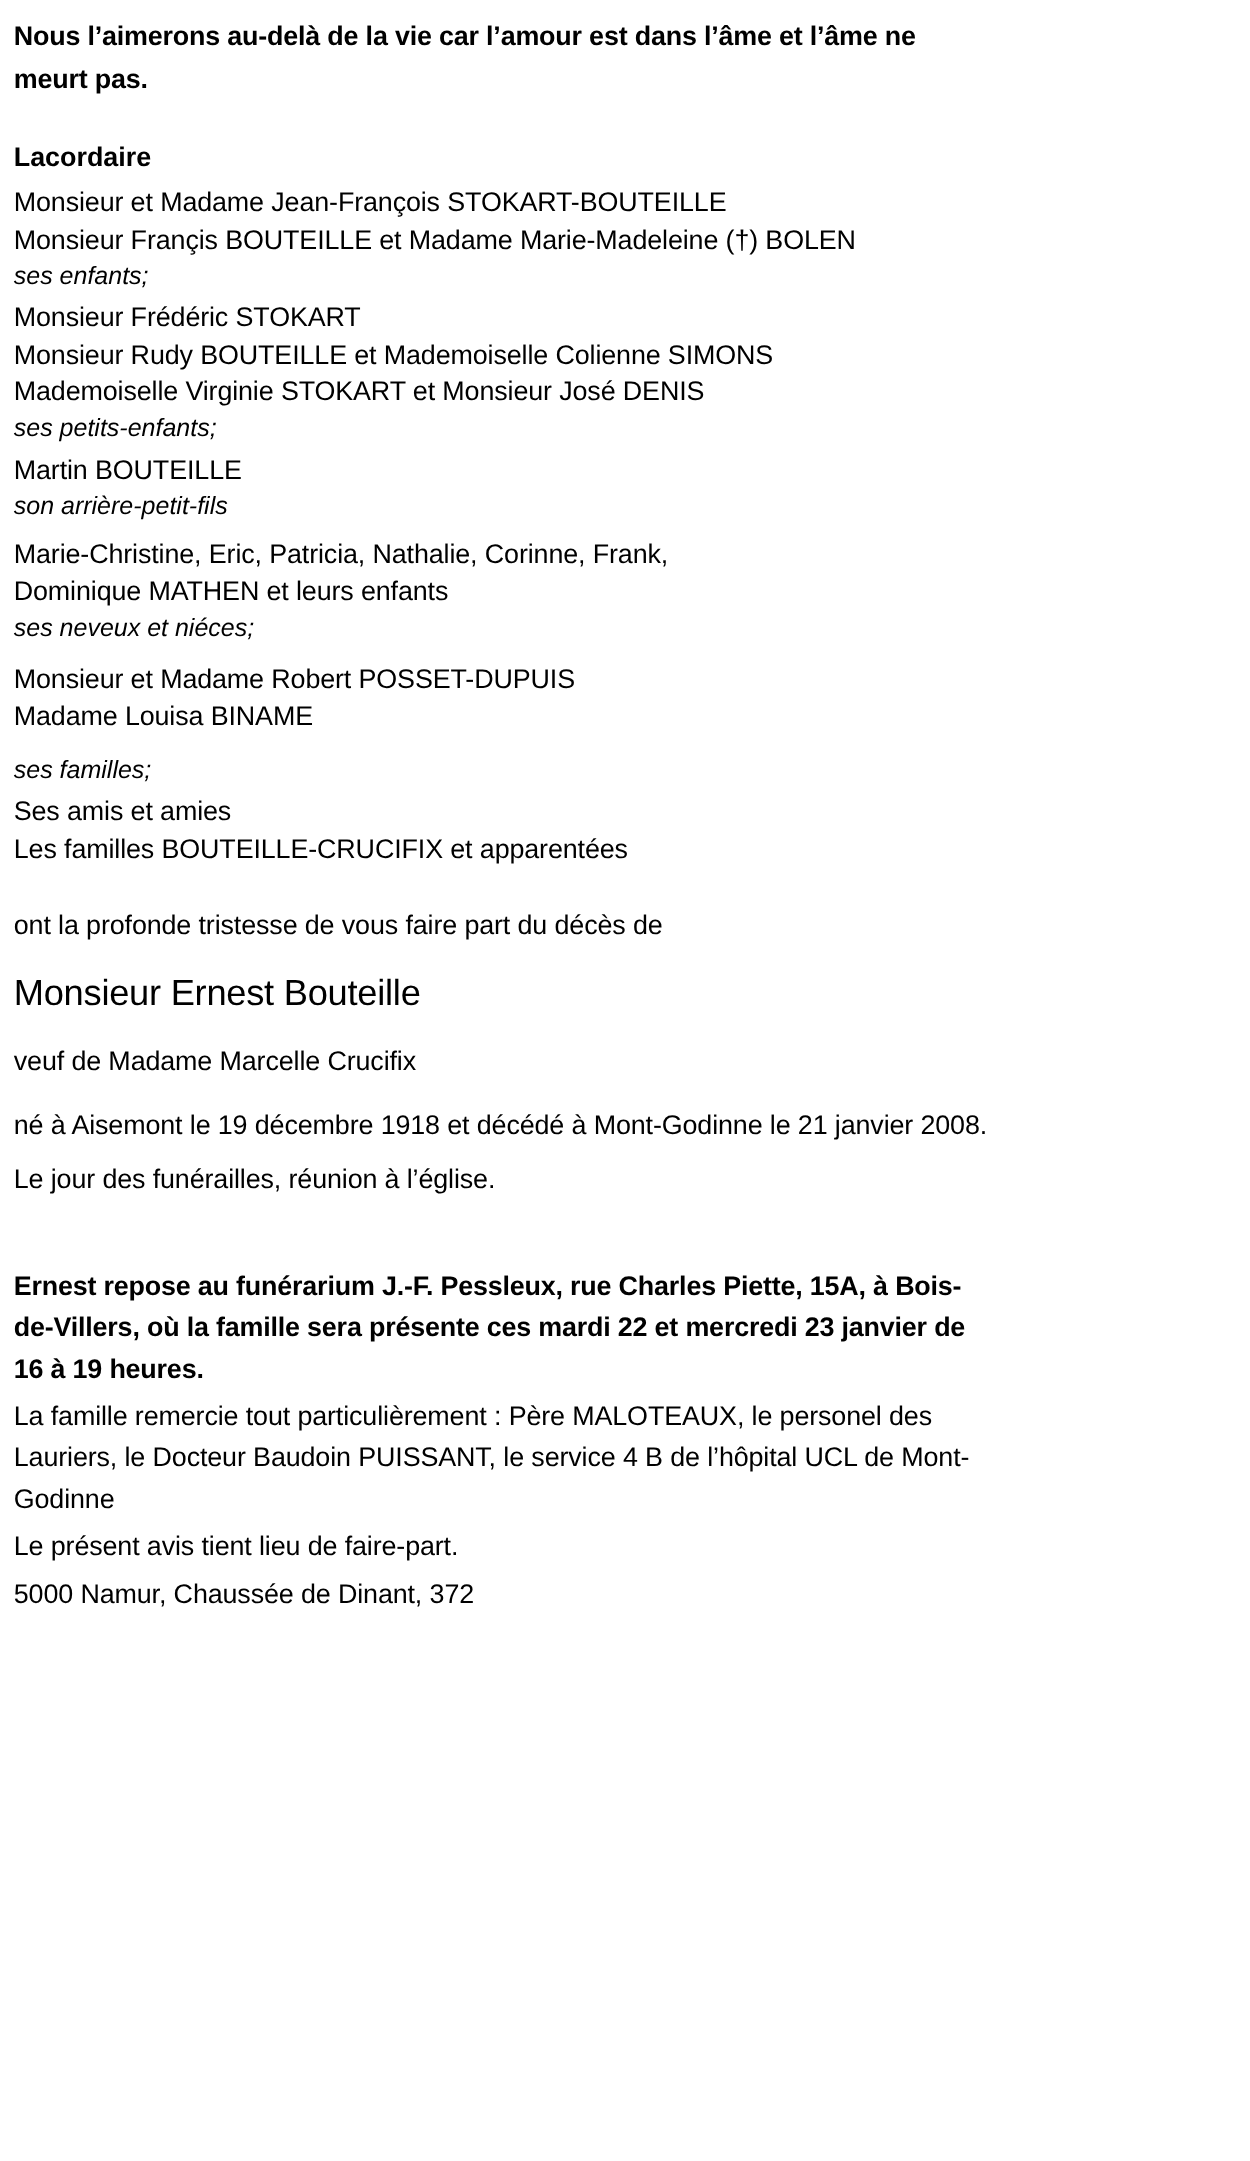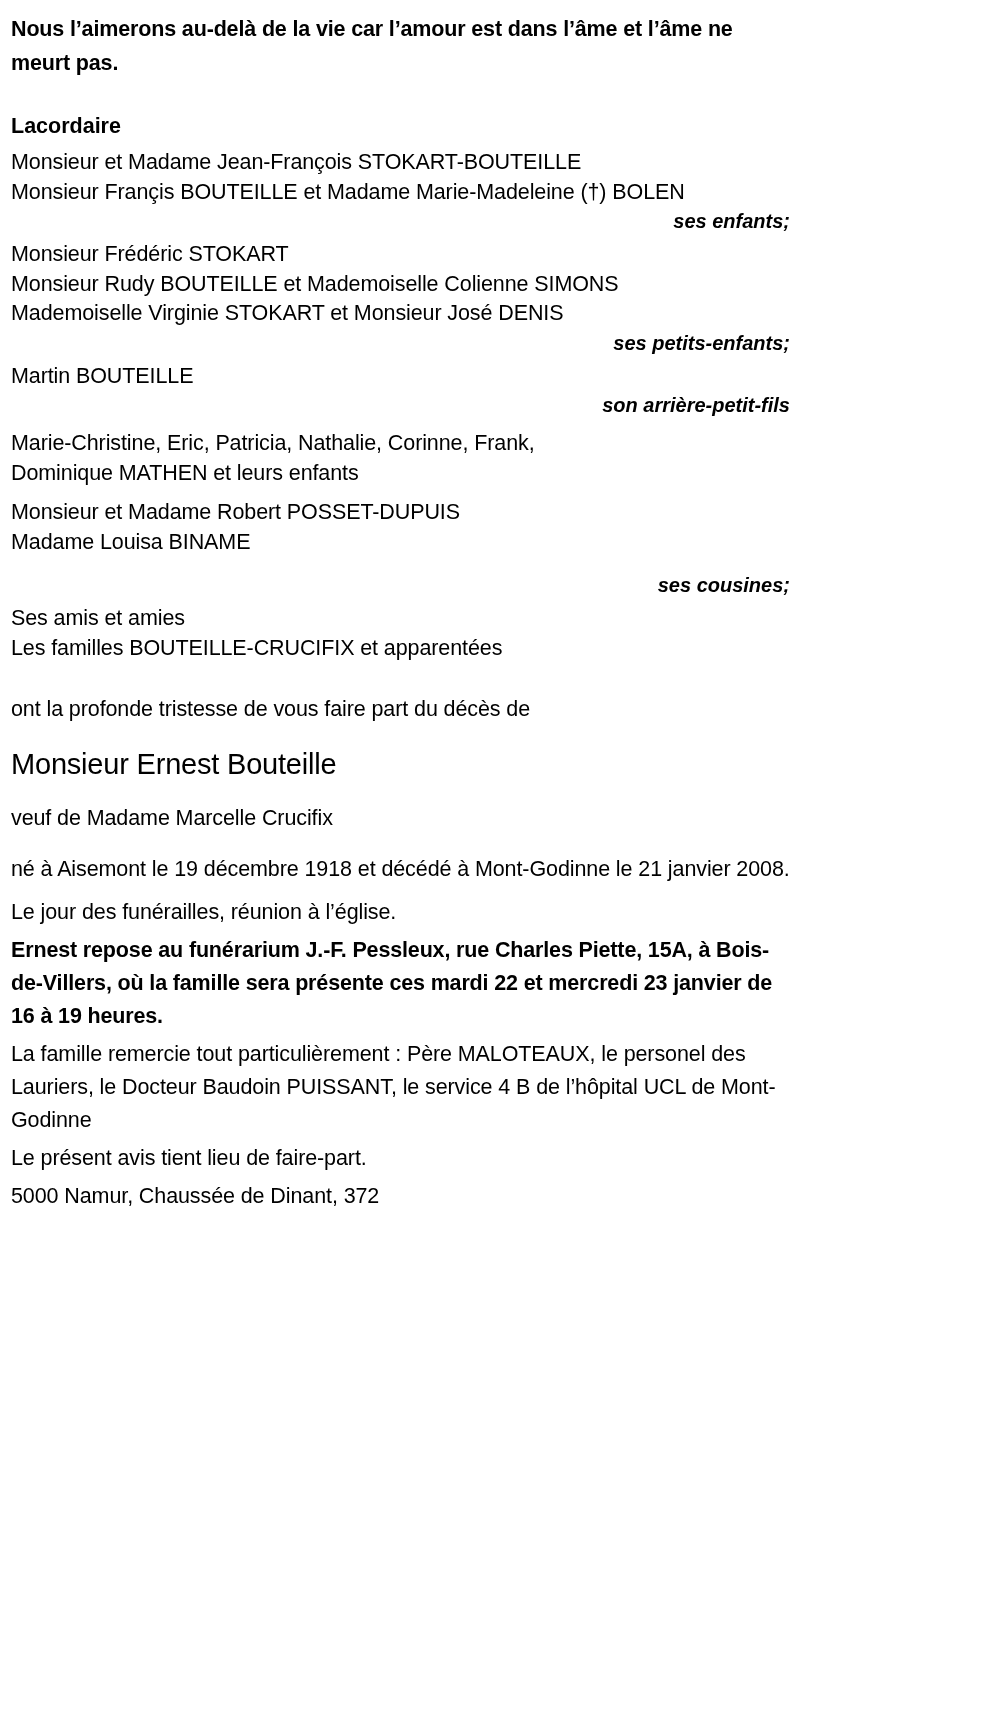--- a/index.html
+++ b/index.html
@@ -48,39 +48,39 @@
     font-size: 21.5px;
     line-height: 29.5px;
     font-weight: 400;
     letter-spacing: -0.1px;
   }
 
   .relation {
     font-size: 20px;
     line-height: 28px;
     font-style: italic;
-    text-align: right;
-    font-weight: 700;
+    font-weight: 400;
     padding-right: 2px;
   }
   .relation.two-line { line-height: 31px; }
 
   .deceased-name {
     font-size: 29px;
     line-height: 40px;
     font-weight: 400;
     letter-spacing: -0.2px;
   }
 
   .emphasis {
     font-size: 21.5px;
     line-height: 33px;
     font-weight: 700;
     letter-spacing: -0.15px;
     max-width: 905px;
+    margin-top: 48px;
   }
 
   
   .gap-lg  { height: 30px; }
   .gap-md  { height: 18px; }
   .gap-sm  { height: 10px; }
   .gap-xs  { height: 5px; }
 
   .group { margin: 0; }
   .narrow { max-width: 912px; }
@@ -118,28 +118,29 @@
   <div class="group">
     <div class="name-line">Martin BOUTEILLE</div>
     <div class="relation">son arrière-petit-fils</div>
   </div>
 
   <div class="gap-sm"></div>
 
   <div class="group">
     <div class="name-line">Marie-Christine, Eric, Patricia, Nathalie, Corinne, Frank,</div>
     <div class="name-line">Dominique MATHEN et leurs enfants</div>
+    <div class="relation two-line" style="max-width:897px;margin-left:auto;">ses neveux et niéces;</div>
   </div>
 
   <div class="gap-sm"></div>
 
   <div class="group">
     <div class="name-line">Monsieur et Madame Robert POSSET-DUPUIS</div>
     <div class="name-line">Madame Louisa BINAME</div>
-    <div class="relation" style="padding-top:14px;">ses cousines;</div>
+    <div class="relation" style="padding-top:14px;">ses familles;</div>
   </div>
 
   <div class="gap-xs"></div>
 
   <div class="group">
     <div class="name-line">Ses amis et amies</div>
     <div class="name-line">Les familles BOUTEILLE-CRUCIFIX et apparentées</div>
   </div>
 
   <div class="gap-lg"></div>

